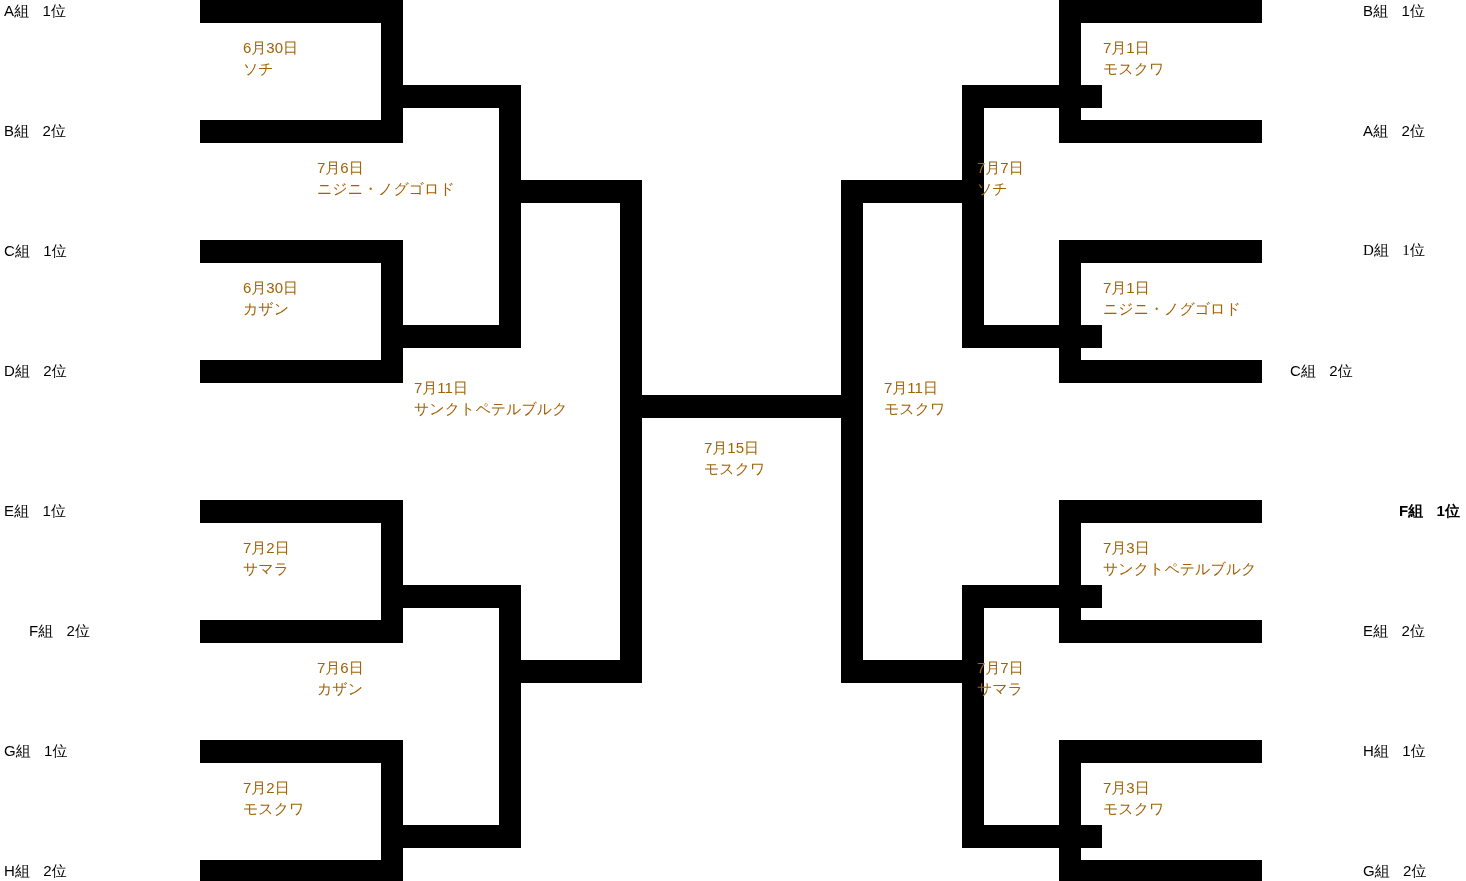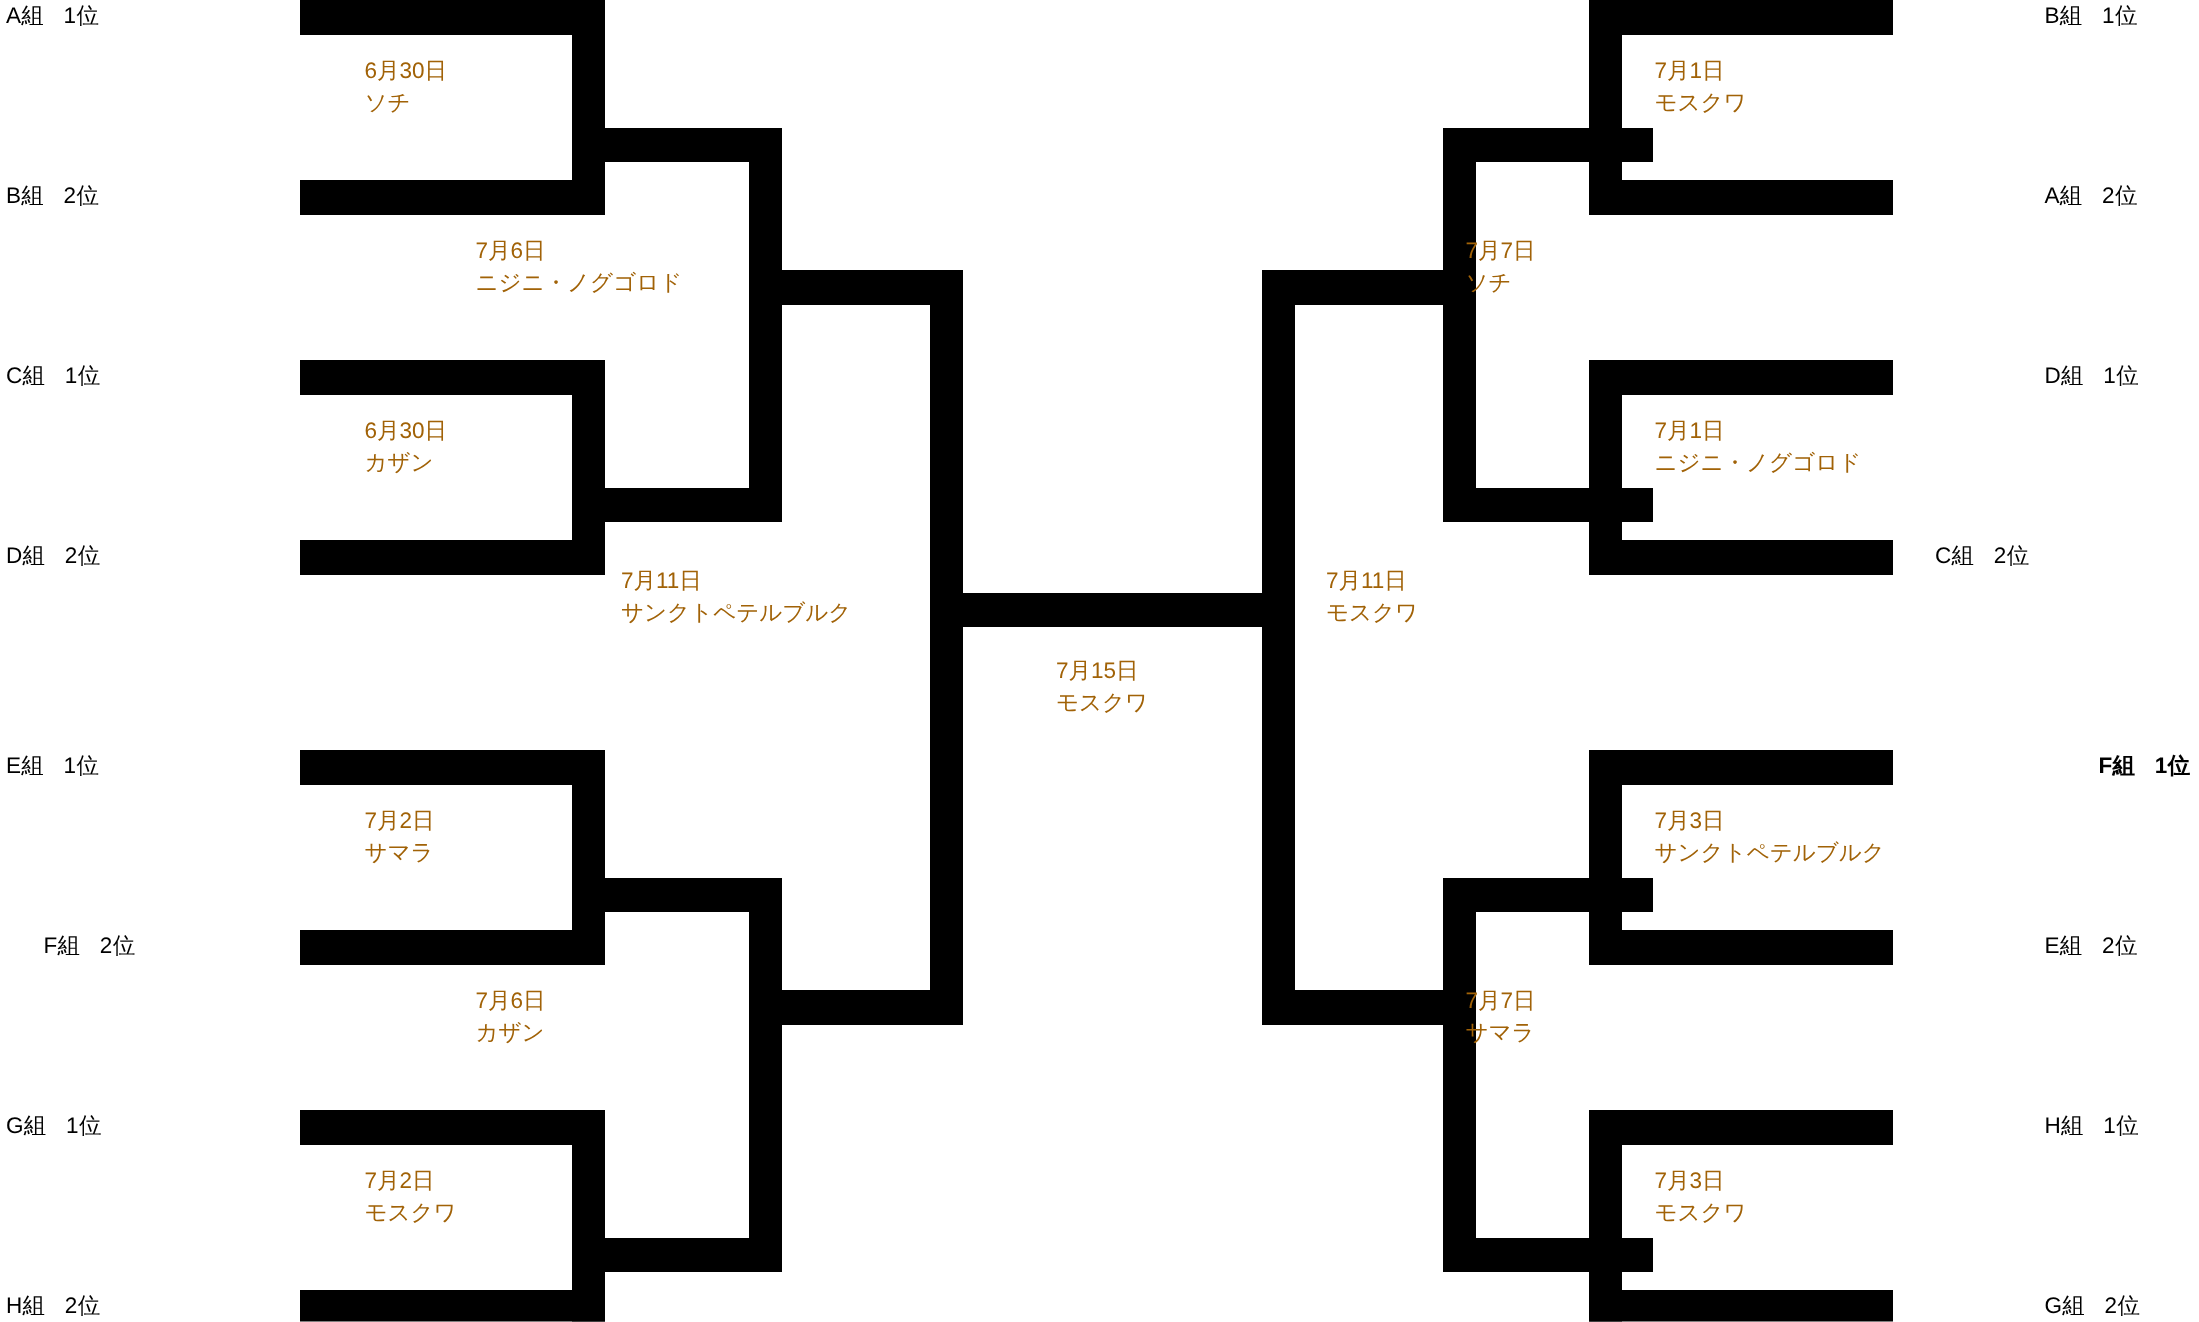--- a/index.html
+++ b/index.html
@@ -96,21 +96,21 @@
   <div class="slot-label" style="left:4px;  top:122px;"><span class="grp">B組</span><span class="rank">2位</span></div>
   <div class="slot-label" style="left:4px;  top:242px;"><span class="grp">C組</span><span class="rank">1位</span></div>
   <div class="slot-label" style="left:4px;  top:362px;"><span class="grp">D組</span><span class="rank">2位</span></div>
   <div class="slot-label" style="left:4px;  top:502px;"><span class="grp">E組</span><span class="rank">1位</span></div>
   <div class="slot-label" style="left:4px;  top:622px;margin-left:25px;"><span class="grp">F組</span><span class="rank">2位</span></div>
   <div class="slot-label" style="left:4px;  top:742px;"><span class="grp">G組</span><span class="rank">1位</span></div>
   <div class="slot-label" style="left:4px;  top:862px;"><span class="grp">H組</span><span class="rank">2位</span></div>
 
   <div class="slot-label right" style="left:1363px; top:2px;"><span class="grp">B組</span><span class="rank">1位</span></div>
   <div class="slot-label right" style="left:1363px; top:122px;text-align:center;"><span class="grp">A組</span><span class="rank">2位</span></div>
-  <div class="slot-label right" style="left:1363px; top:242px;"><span class="grp">D組</span><span class="rank">1位</span></div>
+  <div class="slot-label right" style="left:1363px; top:242px;font-family:Liberation Serif, serif;"><span class="grp">D組</span><span class="rank">1位</span></div>
   <div class="slot-label right" style="left:1290px; top:362px;"><span class="grp">C組</span><span class="rank">2位</span></div>
   <div class="slot-label right" style="left:1399px; top:502px;font-weight:bold;"><span class="grp">F組</span><span class="rank">1位</span></div>
   <div class="slot-label right" style="left:1363px; top:622px;"><span class="grp">E組</span><span class="rank">2位</span></div>
   <div class="slot-label right" style="left:1363px; top:742px;"><span class="grp">H組</span><span class="rank">1位</span></div>
   <div class="slot-label right" style="left:1363px; top:862px;"><span class="grp">G組</span><span class="rank">2位</span></div>
 
   <div class="match-label" style="left:243px; top:38px;">
     <span class="d">6月30日</span>
     <span class="v">ソチ</span>
   </div>

